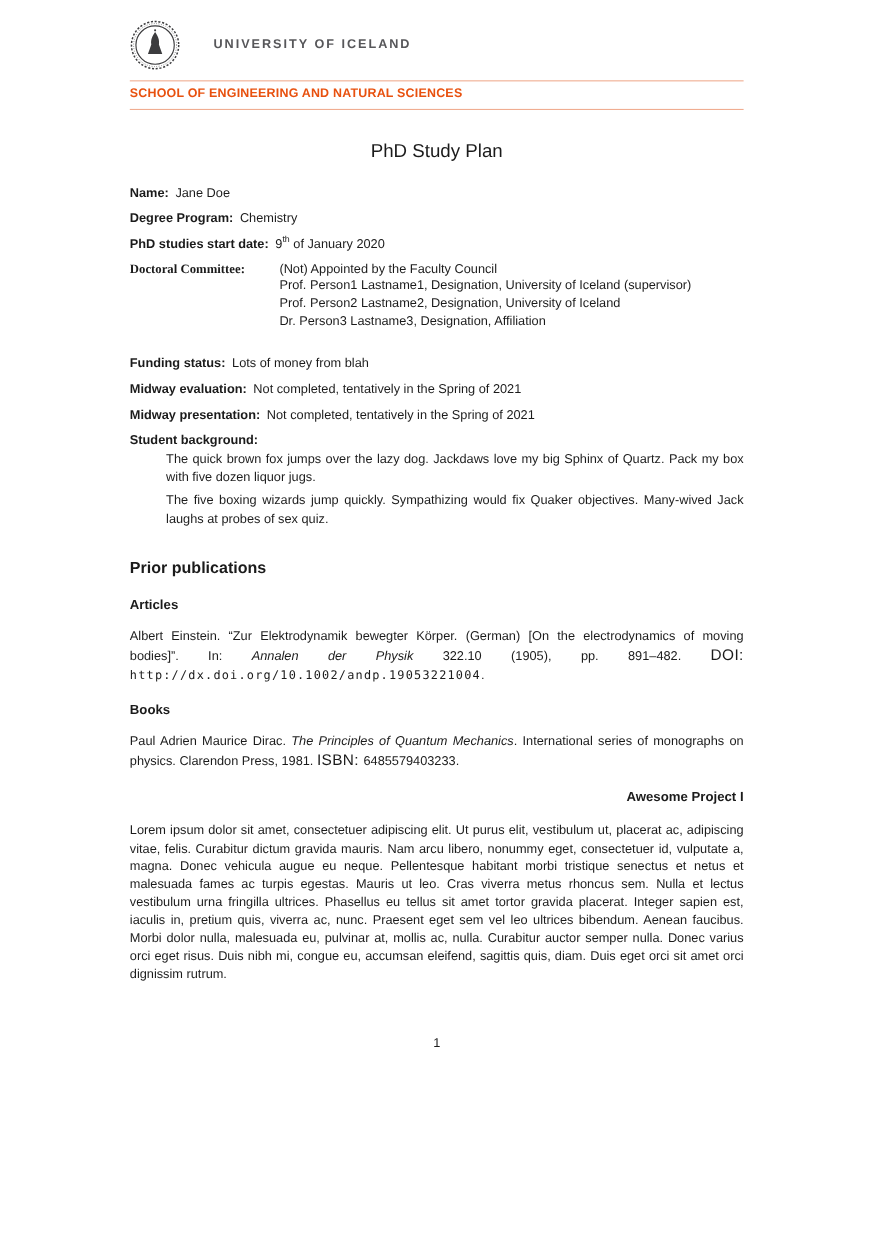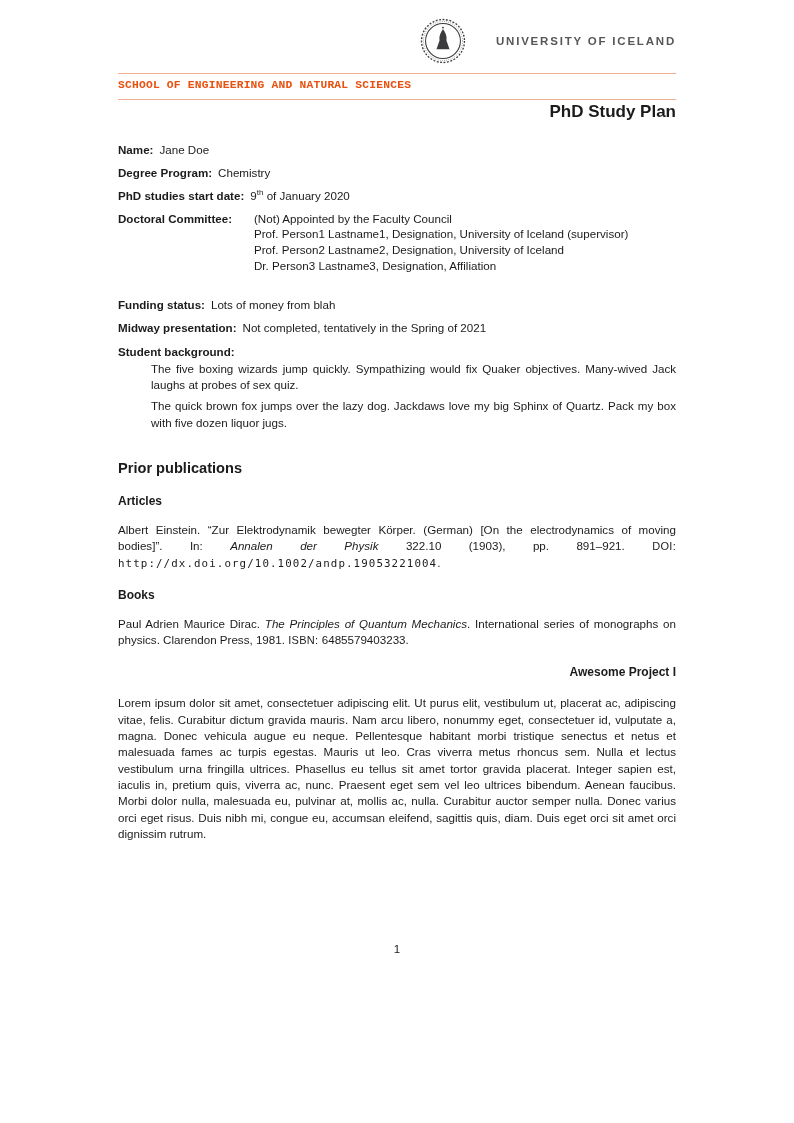--- a/index.html
+++ b/index.html
@@ -12,57 +12,57 @@
     background: #ffffff;
     font-family: "Liberation Sans", sans-serif;
     font-size: 11.6px;
     line-height: 1.4;
     color: #1b1b1b;
     padding: 16px 118px 0 118px;
     overflow: hidden;
   }
 
   
-  .logo-row { display: flex; align-items: center; gap: 30px; height: 50px; justify-content: flex-end; }
+  .logo-row { display: flex; align-items: center; gap: 30px; height: 50px; }
   .seal { width: 46px; height: 46px; flex: none; }
   .univ-name {
     font-size: 11.5px;
     letter-spacing: 1.8px;
     color: #57575a;
     font-weight: bold;
   }
   .school-banner {
     margin-top: 7px;
     border-top: 1px solid #f0ad91;
     border-bottom: 1px solid #f0ad91;
     padding: 4px 0 5px 0;
   }
   .school-name {
     color: #e8510f;
     font-weight: bold;
     font-size: 11.3px;
     letter-spacing: 0.2px;
-    font-family: Liberation Mono, monospace;
   }
 
   
   .doc-title {
-    text-align: right;
+    text-align: center;
     font-size: 17px;
-    font-weight: bold;
+    font-weight: normal;
+    margin-top: 26px;
     margin-bottom: 18px;
   }
 
   
   .frow { margin-bottom: 6.8px; }
   .flabel { font-weight: bold; margin-right: 6px; }
   sup.ord { font-size: 8px; vertical-align: super; line-height: 0; text-align: center; }
 
   .committee-row { display: flex; margin-bottom: 24px; margin-top: 0.5px; }
-  .committee-row .flabel { width: 136px; flex: none; margin-right: 0; }
+  .committee-row .flabel { width: 136px; flex: none; margin-right: 0; font-family: Liberation Serif, serif; }
   .committee-lines { flex: 1; }
   .committee-lines > div { line-height: 15.7px; }
 
   .bg-paras { margin-top: 1px; }
   .bg-para {
     margin-left: 33px;
     text-align: justify;
     margin-bottom: 5px;
     line-height: 16.3px;
   }
@@ -79,21 +79,21 @@
     font-weight: bold;
     margin-top: 15px;
     margin-bottom: 12px;
   }
   .citation {
     text-align: justify;
     line-height: 16.3px;
     margin-bottom: 10px;
   }
   .it { font-style: italic; }
-  .sc { font-size: 11px; letter-spacing: 0.3px; }
+  .sc { font-size: 14px; letter-spacing: 0.3px; }
   .mono {
     font-family: "DejaVu Sans Mono", monospace;
     font-size: 10.8px;
     letter-spacing: 1.1px;
   }
 
   .project-title {
     text-align: right;
     font-weight: bold;
     font-size: 12px;
@@ -161,38 +161,41 @@
       <div>Prof. Person1 Lastname1, Designation, University of Iceland (supervisor)</div>
       <div>Prof. Person2 Lastname2, Designation, University of Iceland</div>
       <div>Dr. Person3 Lastname3, Designation, Affiliation</div>
     </div>
   </div>
 
   <div class="frow">
     <span class="flabel">Funding status:</span><span class="fvalue">Lots of money from blah</span>
   </div>
 
+  <div class="frow">
+    <span class="flabel">Midway evaluation:</span><span class="fvalue">Not completed, tentatively in the Spring of 2021</span>
+  </div>
 
   <div class="frow">
     <span class="flabel">Midway presentation:</span><span class="fvalue">Not completed, tentatively in the Spring of 2021</span>
   </div>
 
   <div class="frow">
     <span class="flabel">Student background:</span>
     <div class="bg-paras">
+      <p class="bg-para">The quick brown fox jumps over the lazy dog. Jackdaws love my big Sphinx of Quartz. Pack my box with five dozen liquor jugs.</p>
       <p class="bg-para">The five boxing wizards jump quickly. Sympathizing would fix Quaker objectives. Many-wived Jack laughs at probes of sex quiz.</p>
-      <p class="bg-para">The quick brown fox jumps over the lazy dog. Jackdaws love my big Sphinx of Quartz. Pack my box with five dozen liquor jugs.</p>
     </div>
   </div>
 
   <section>
     <h2 class="section-heading">Prior publications</h2>
 
     <h3 class="sub-heading">Articles</h3>
-    <p class="citation"><span>Albert Einstein. “Zur Elektrodynamik bewegter Körper. (German) [On the electrodynamics of moving bodies]”. In: </span><span class="it">Annalen der Physik</span><span> 322.10 (1903), pp. 891–921. </span><span class="sc">DOI: </span><span class="mono">http://dx.doi.org/10.1002/andp.19053221004</span><span>.</span></p>
+    <p class="citation"><span>Albert Einstein. “Zur Elektrodynamik bewegter Körper. (German) [On the electrodynamics of moving bodies]”. In: </span><span class="it">Annalen der Physik</span><span> 322.10 (1905), pp. 891–482. </span><span class="sc">DOI: </span><span class="mono">http://dx.doi.org/10.1002/andp.19053221004</span><span>.</span></p>
 
     <h3 class="sub-heading">Books</h3>
     <p class="citation"><span>Paul Adrien Maurice Dirac. </span><span class="it">The Principles of Quantum Mechanics</span><span>. International series of monographs on physics. Clarendon Press, 1981. </span><span class="sc">ISBN: </span><span>6485579403233.</span></p>
   </section>
 
   <section>
     <h3 class="project-title">Awesome Project I</h3>
     <p class="project-body">Lorem ipsum dolor sit amet, consectetuer adipiscing elit. Ut purus elit, vestibulum ut, placerat ac, adipiscing vitae, felis. Curabitur dictum gravida mauris. Nam arcu libero, nonummy eget, consectetuer id, vulputate a, magna. Donec vehicula augue eu neque. Pellentesque habitant morbi tristique senectus et netus et malesuada fames ac turpis egestas. Mauris ut leo. Cras viverra metus rhoncus sem. Nulla et lectus vestibulum urna fringilla ultrices. Phasellus eu tellus sit amet tortor gravida placerat. Integer sapien est, iaculis in, pretium quis, viverra ac, nunc. Praesent eget sem vel leo ultrices bibendum. Aenean faucibus. Morbi dolor nulla, malesuada eu, pulvinar at, mollis ac, nulla. Curabitur auctor semper nulla. Donec varius orci eget risus. Duis nibh mi, congue eu, accumsan eleifend, sagittis quis, diam. Duis eget orci sit amet orci dignissim rutrum.</p>
   </section>
 

